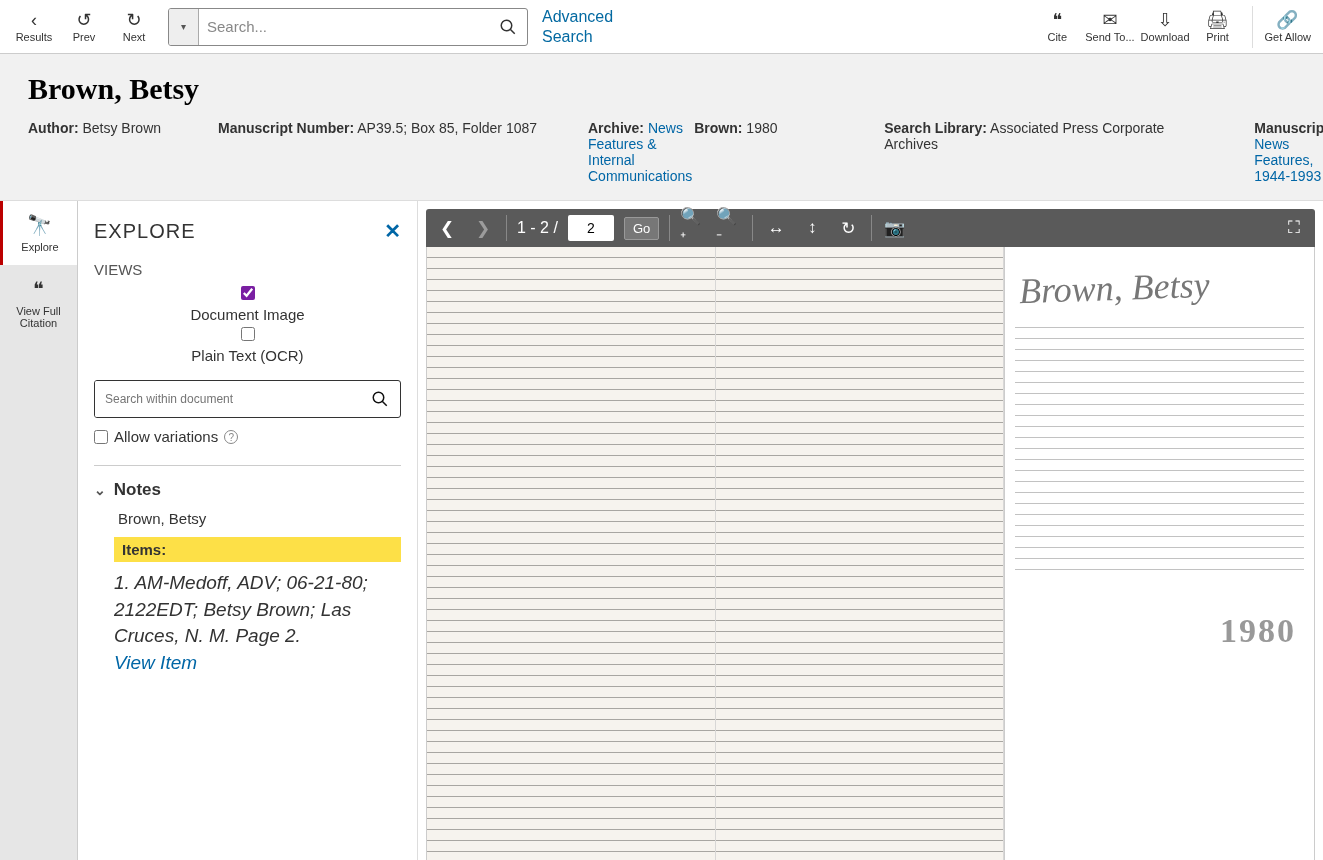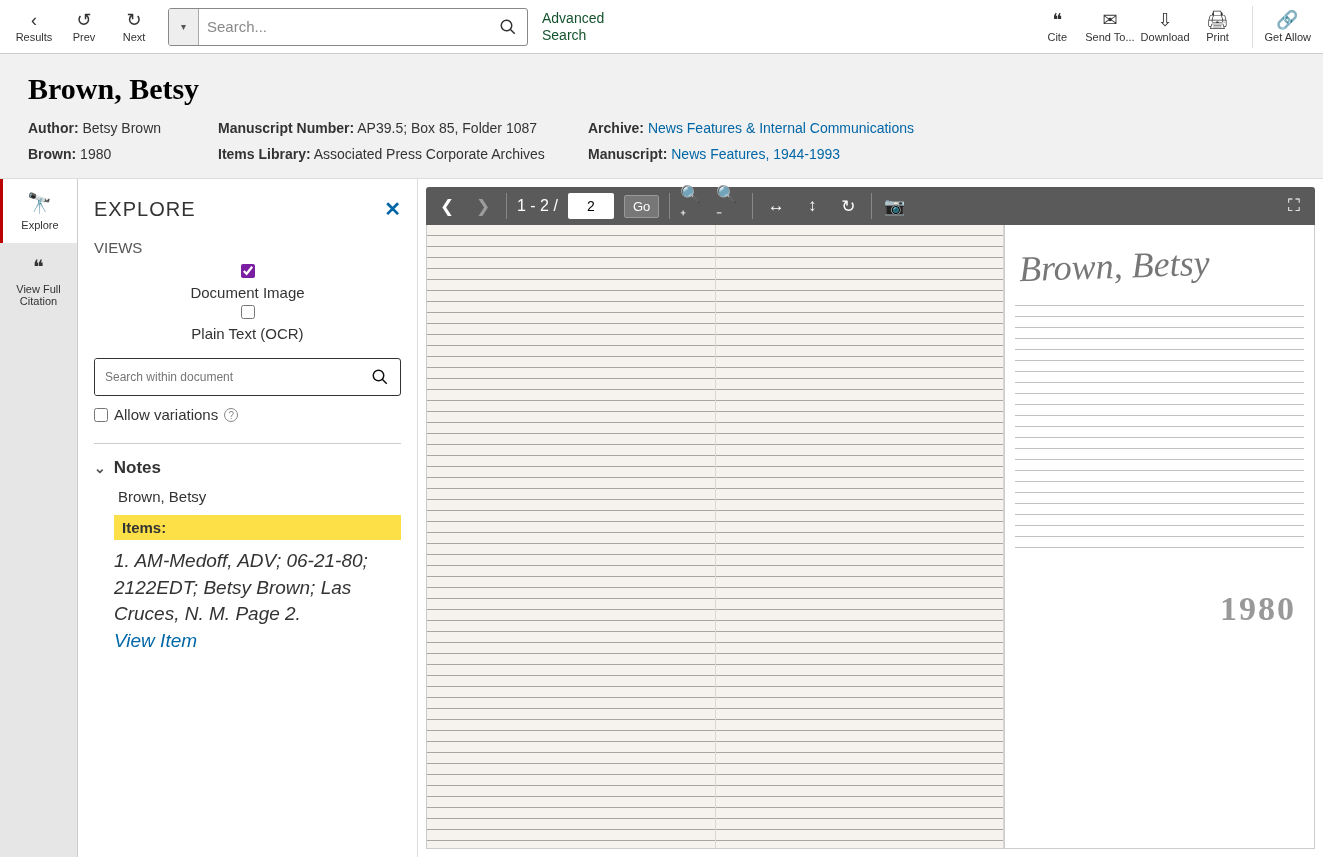--- a/index.html
+++ b/index.html
@@ -8,27 +8,27 @@
 
 .topbar { display: flex; align-items: center; height: 54px; border-bottom: 1px solid #ccc; padding: 0 12px; gap: 6px; }
 .tb-item { display: flex; flex-direction: column; align-items: center; justify-content: center; min-width: 44px; cursor: pointer; color: #333; font-size: 11px; gap: 2px; }
 .tb-ico { font-size: 18px; line-height: 1; }
 .tb-sep { width: 1px; height: 42px; background: #ddd; margin: 0 6px; }
 .searchwrap { display: flex; align-items: center; border: 1px solid #888; border-radius: 3px; height: 38px; overflow: hidden; margin-left: 6px; }
 .search-dd { width: 30px; height: 100%; background: #eee; border-right: 1px solid #aaa; display: flex; align-items: center; justify-content: center; cursor: pointer; font-size: 10px; color: #555; }
 .search-in { border: none; outline: none; height: 100%; width: 290px; padding: 0 8px; font-size: 15px; color: #444; }
 .search-in::placeholder { color: #888; }
 .search-btn { width: 38px; height: 100%; display: flex; align-items: center; justify-content: center; cursor: pointer; }
-.adv { font-size: 14px; color: #14532d; margin-left: 8px; cursor: pointer; line-height: 1.2; }
+.adv { font-size: 16px; color: #0369a1; margin-left: 8px; cursor: pointer; line-height: 1.2; }
 .spacer { flex: 1; }
 
 
 .meta { background: #f1f1f1; padding: 18px 28px 16px; border-bottom: 1px solid #ddd; }
 .meta h1 { font-family: Georgia, 'Times New Roman', serif; font-size: 30px; font-weight: 700; margin-bottom: 14px; color: #000; }
-.meta-rows { display: flex; flex-direction: column; gap: 10px; }
+.meta-rows { display: flex; flex-direction: row; gap: 2px; }
 .meta-row { display: flex; gap: 40px; font-size: 14px; }
 .meta-cell .lbl { font-weight: 700; }
 .meta-cell a { color: #0066a6; text-decoration: none; }
 .mc1 { width: 150px; min-width: 150px; }
 .mc2 { width: 330px; min-width: 330px; }
 
 
 .main { display: flex; height: calc(100% - 54px - 128px); }
 
 
@@ -135,21 +135,21 @@
 <div class="meta">
   <h1>Brown, Betsy</h1>
   <div class="meta-rows">
     <div class="meta-row">
       <div class="meta-cell mc1"><span class="lbl">Author:</span> <span>Betsy Brown</span></div>
       <div class="meta-cell mc2"><span class="lbl">Manuscript Number:</span> <span>AP39.5; Box 85, Folder 1087</span></div>
       <div class="meta-cell"><span class="lbl">Archive:</span> <a href="#">News Features &amp; Internal Communications</a></div>
     </div>
     <div class="meta-row">
       <div class="meta-cell mc1"><span class="lbl">Brown:</span> <span>1980</span></div>
-      <div class="meta-cell mc2"><span class="lbl">Items Library:</span> <span>Associated Press Corporate Archives</span></div>
+      <div class="meta-cell mc2"><span class="lbl">Search Library:</span> <span>Associated Press Corporate Archives</span></div>
       <div class="meta-cell"><span class="lbl">Manuscript:</span> <a href="#">News Features, 1944-1993</a></div>
     </div>
   </div>
 </div>
 
 <div class="main">
 
   <div class="rail">
     <div class="rail-item active">
       <span class="rail-ico">🔭</span>

